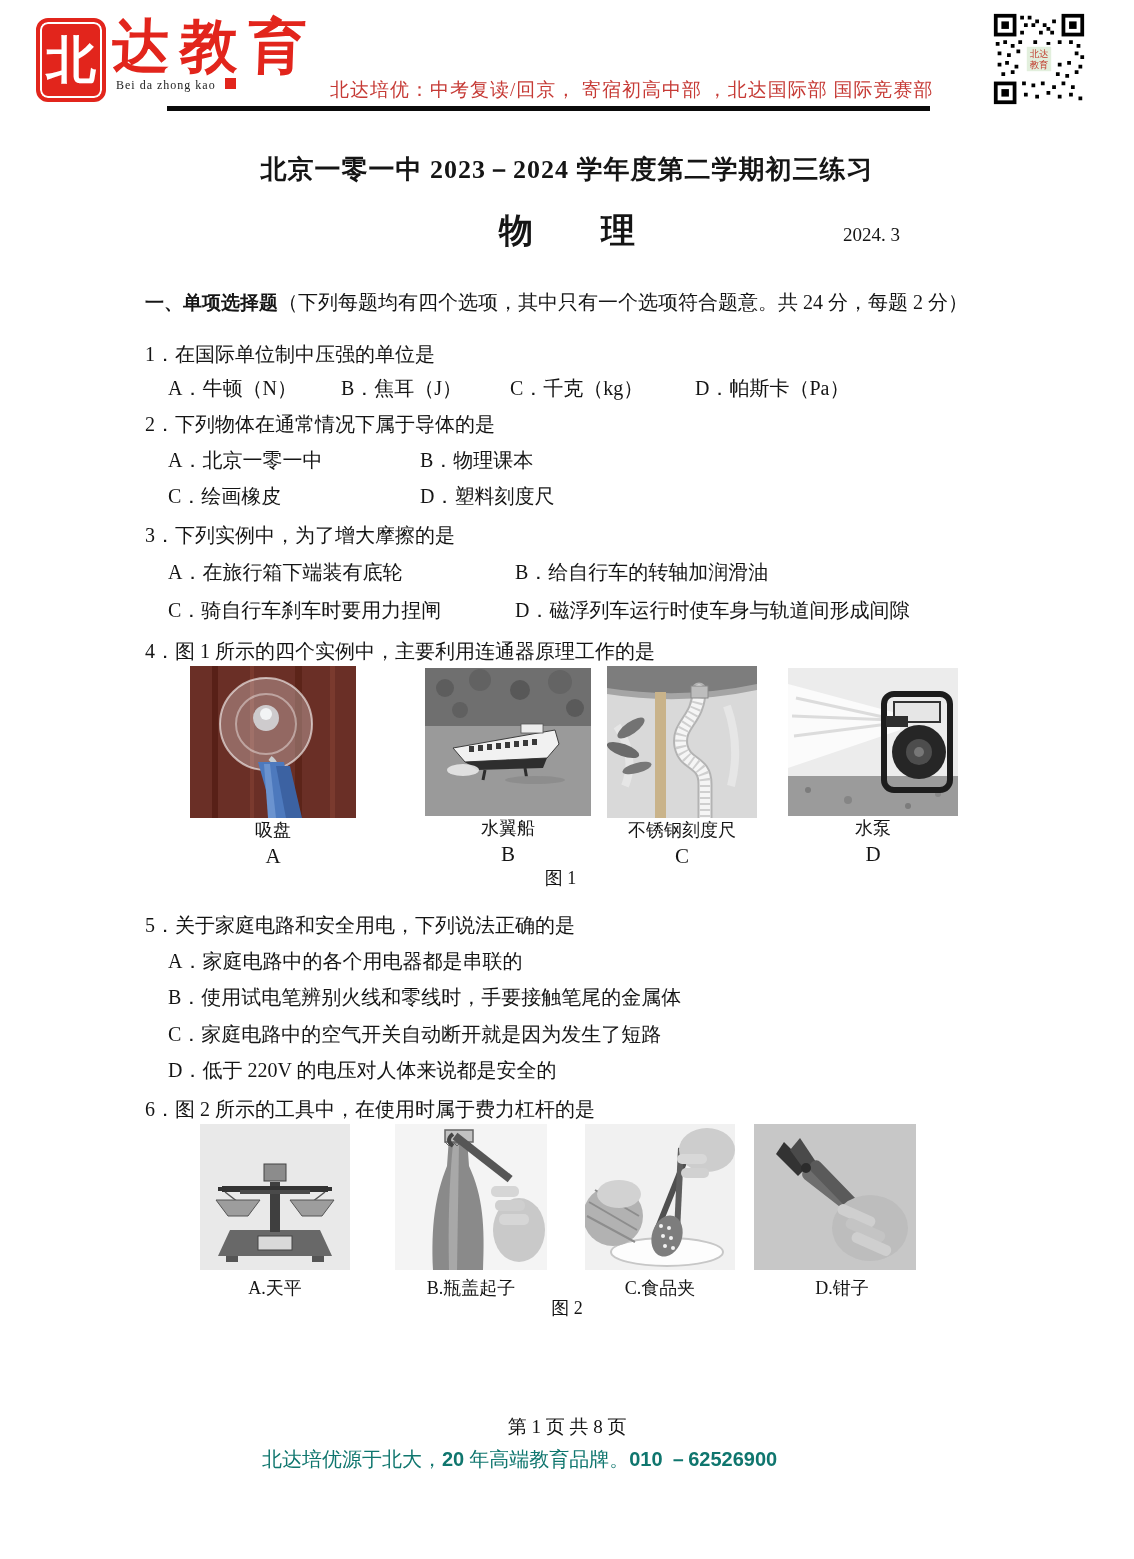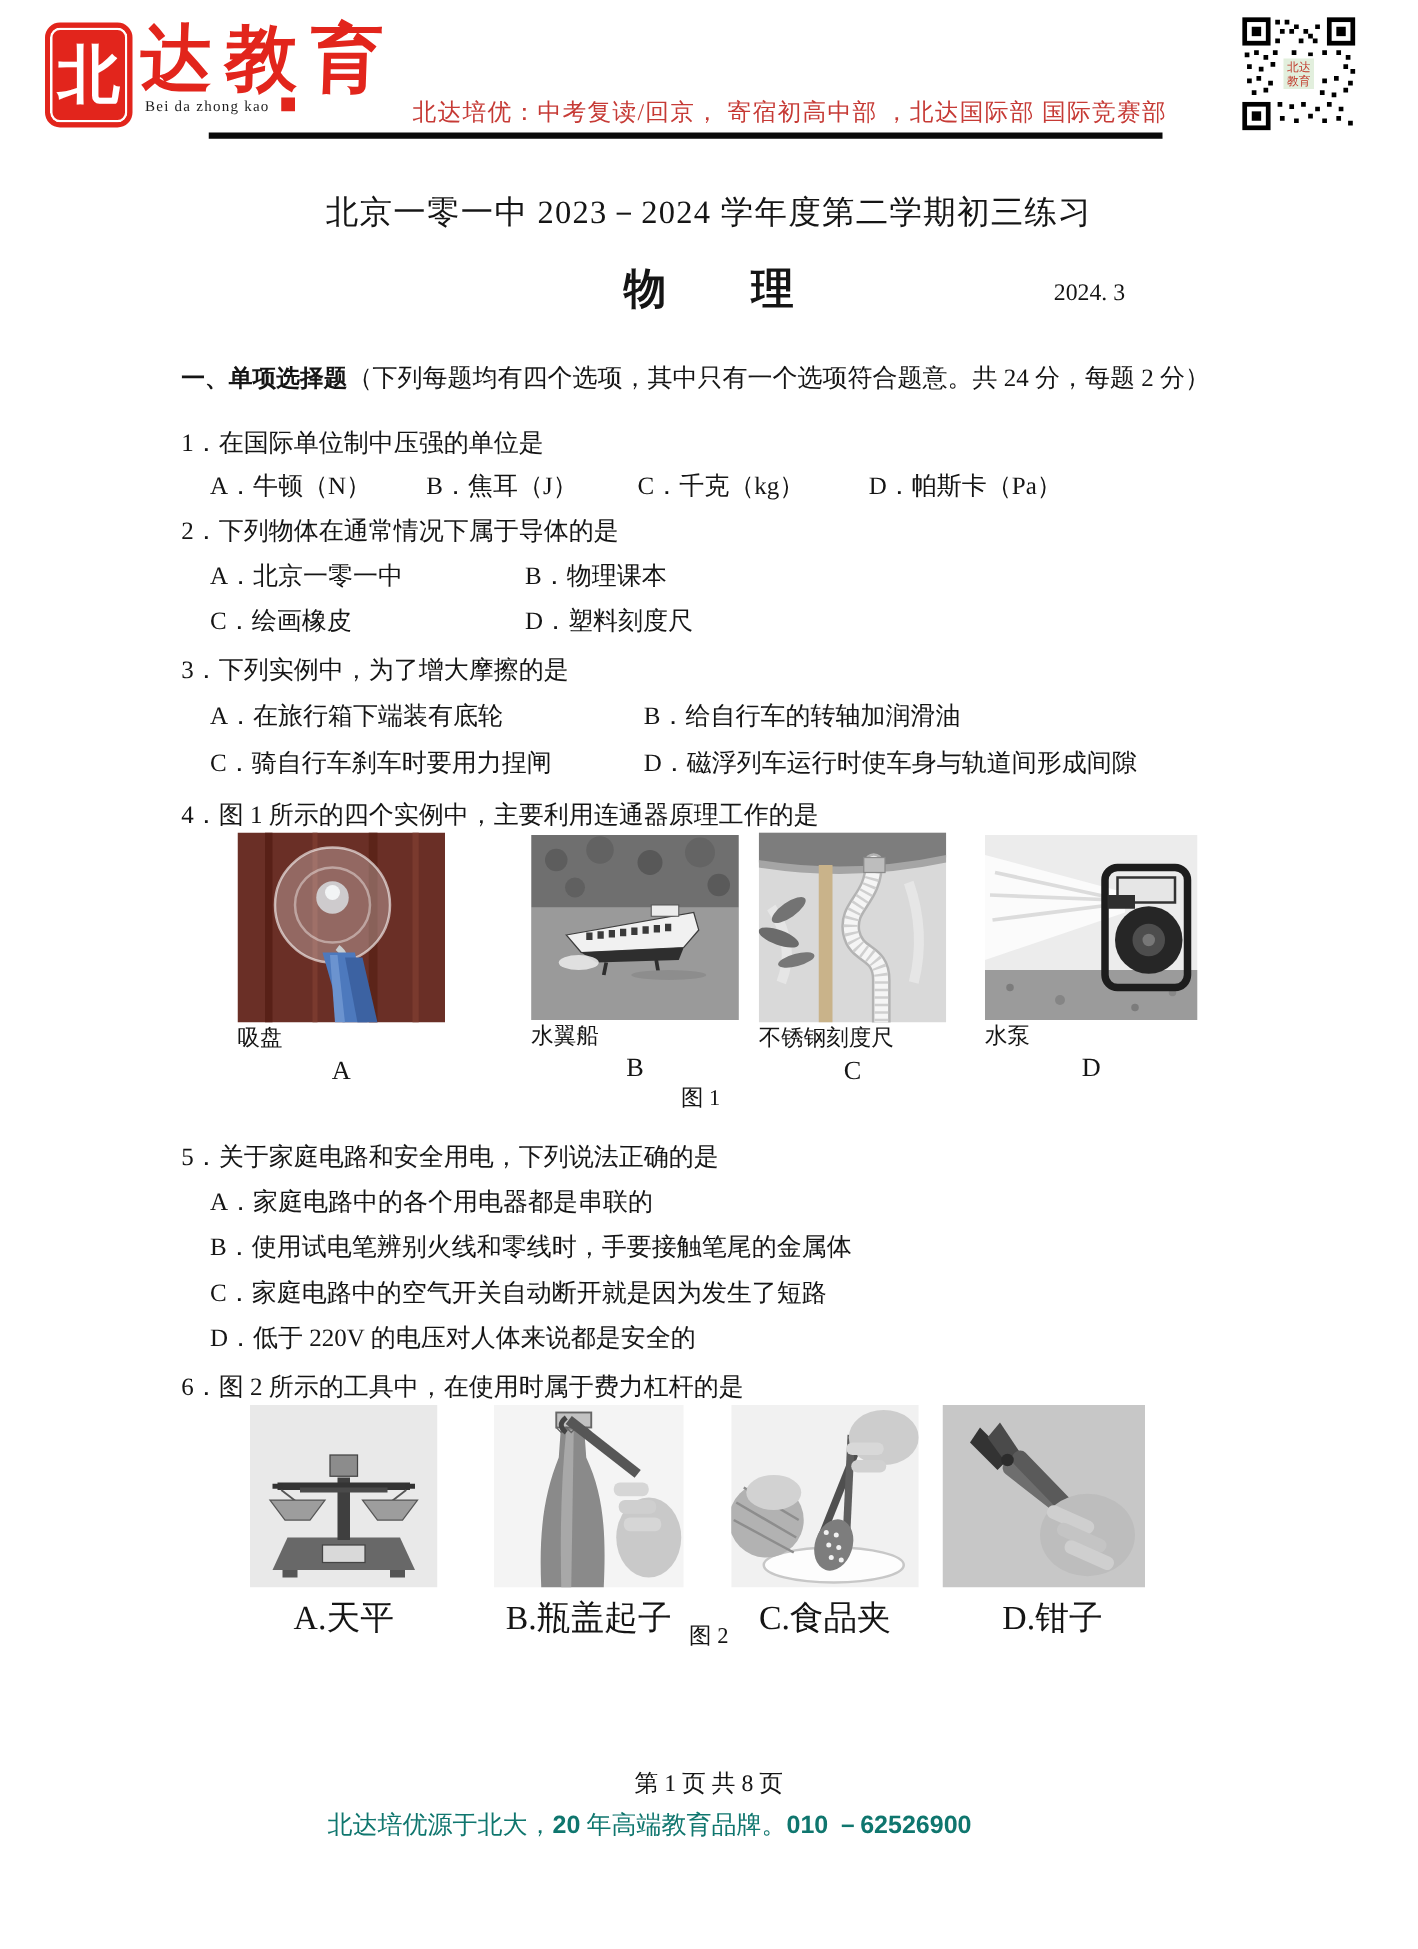--- a/index.html
+++ b/index.html
@@ -11,31 +11,31 @@
         background:#e2251c;box-shadow:0 0 0 2px #fff inset;display:flex;align-items:center;justify-content:center;}
   .seal span{color:#fff;font-size:50px;font-weight:bold;font-family:"Liberation Serif",serif;}
   .brand{left:112px;top:8px;font-size:58px;font-weight:bold;color:#e2251c;letter-spacing:10px;
          font-family:"Liberation Serif","DejaVu Serif",serif;transform:skewX(-2deg);white-space:nowrap;}
   .brandsub{left:116px;top:78px;font-size:12px;color:#1d1d1d;letter-spacing:1px;white-space:nowrap;}
   .brandsub .sq{display:inline-block;width:11px;height:11px;background:#e2251c;margin-left:9px;}
   .tagline{left:330px;top:77px;font-size:19px;color:#c63a35;white-space:nowrap;letter-spacing:1px;}
   .hrule{left:167px;top:106px;width:763px;height:5px;background:#0a0a0a;}
   .qr{left:992px;top:12px;width:94px;height:94px;}
   
-  .title{left:0;right:0;top:152px;text-align:center;font-size:26px;font-weight:normal;letter-spacing:1px;}
+  .title{left:0;right:0;top:152px;text-align:center;font-size:26px;font-weight:bold;letter-spacing:1px;}
   .subject{left:0;right:0;top:208px;text-align:center;font-size:34px;font-weight:bold;}
   .examdate{left:843px;top:224px;font-size:19px;}
   .secthead{left:145px;top:289px;font-size:20px;white-space:nowrap;}
   .secthead b{font-family:"Liberation Sans","DejaVu Sans",sans-serif;font-size:19px;}
   
   .q,.opt{font-size:20px;white-space:nowrap;}
-  .figlabel{font-size:18px;text-align:left;white-space:nowrap;font-family:Liberation Serif, serif;}
+  .figlabel{font-size:18px;text-align:center;white-space:nowrap;font-family:Liberation Serif, serif;}
   .figletter{font-size:21px;text-align:center;margin-top:2px;}
   .figcap{font-size:18px;text-align:center;}
-  .fig2label{font-size:27px;text-align:center;white-space:nowrap;margin-top:6px;}
+  .fig2label{font-size:18px;text-align:center;white-space:nowrap;margin-top:6px;}
   .photo{display:block;}
   
   .pagenum{left:0;right:0;top:1414px;text-align:center;font-size:19px;}
   .slogan{left:262px;top:1446px;font-size:20px;color:#0f766e;white-space:nowrap;}
   .slogan .num{font-family:"Liberation Sans","DejaVu Sans",sans-serif;font-weight:bold;}
 </style>
 </head>
 <body>
 
 <div class="page">

